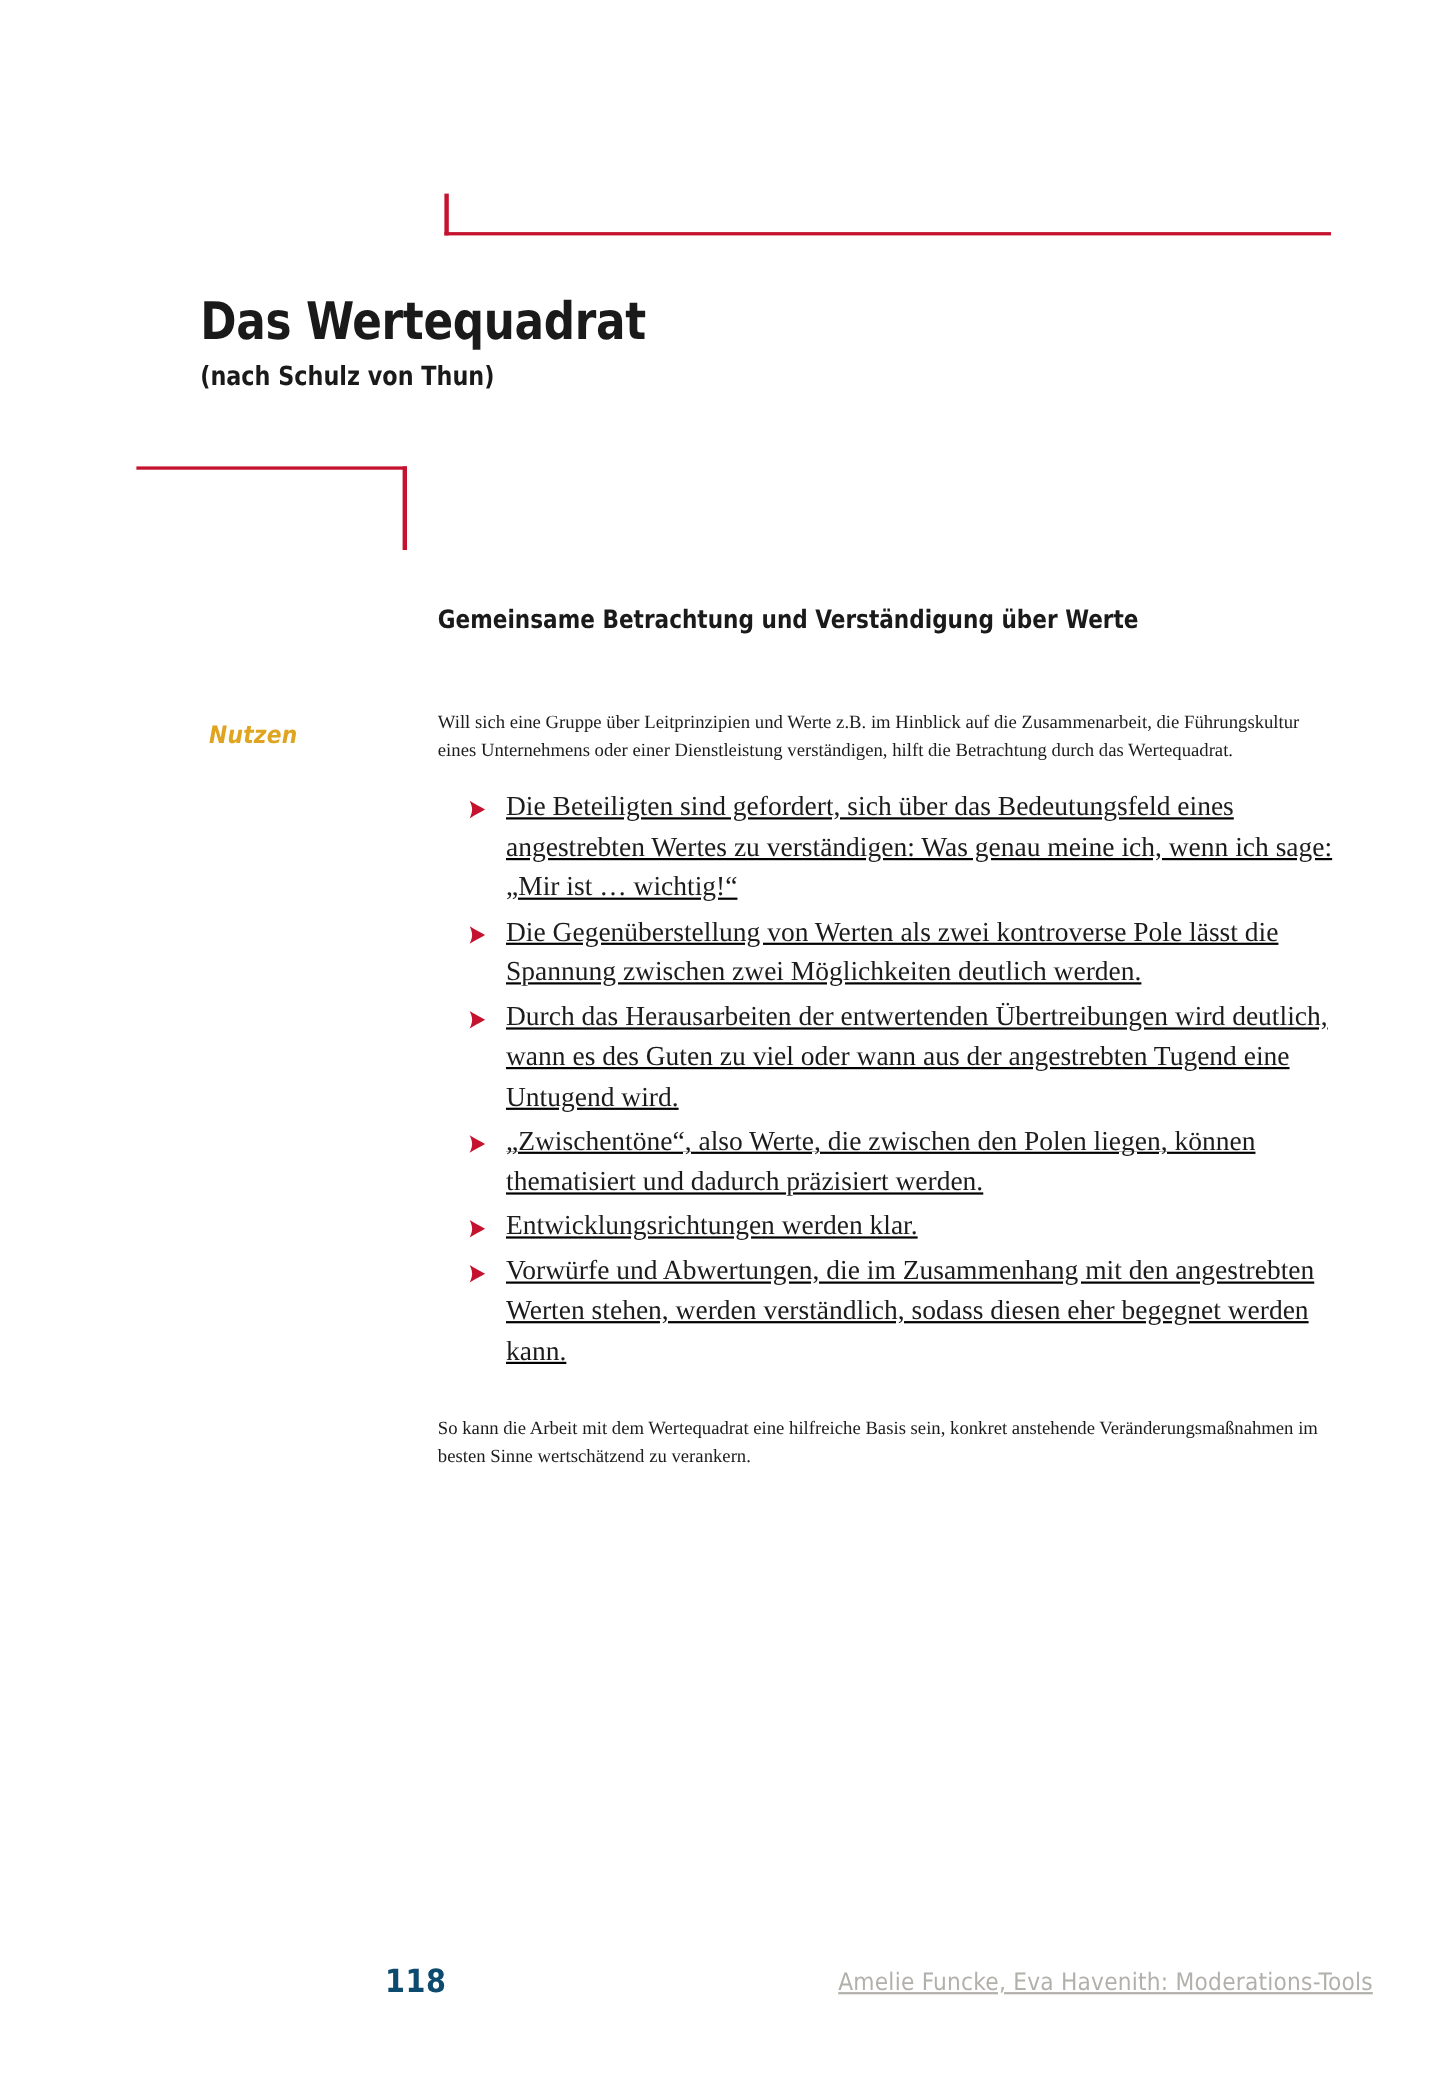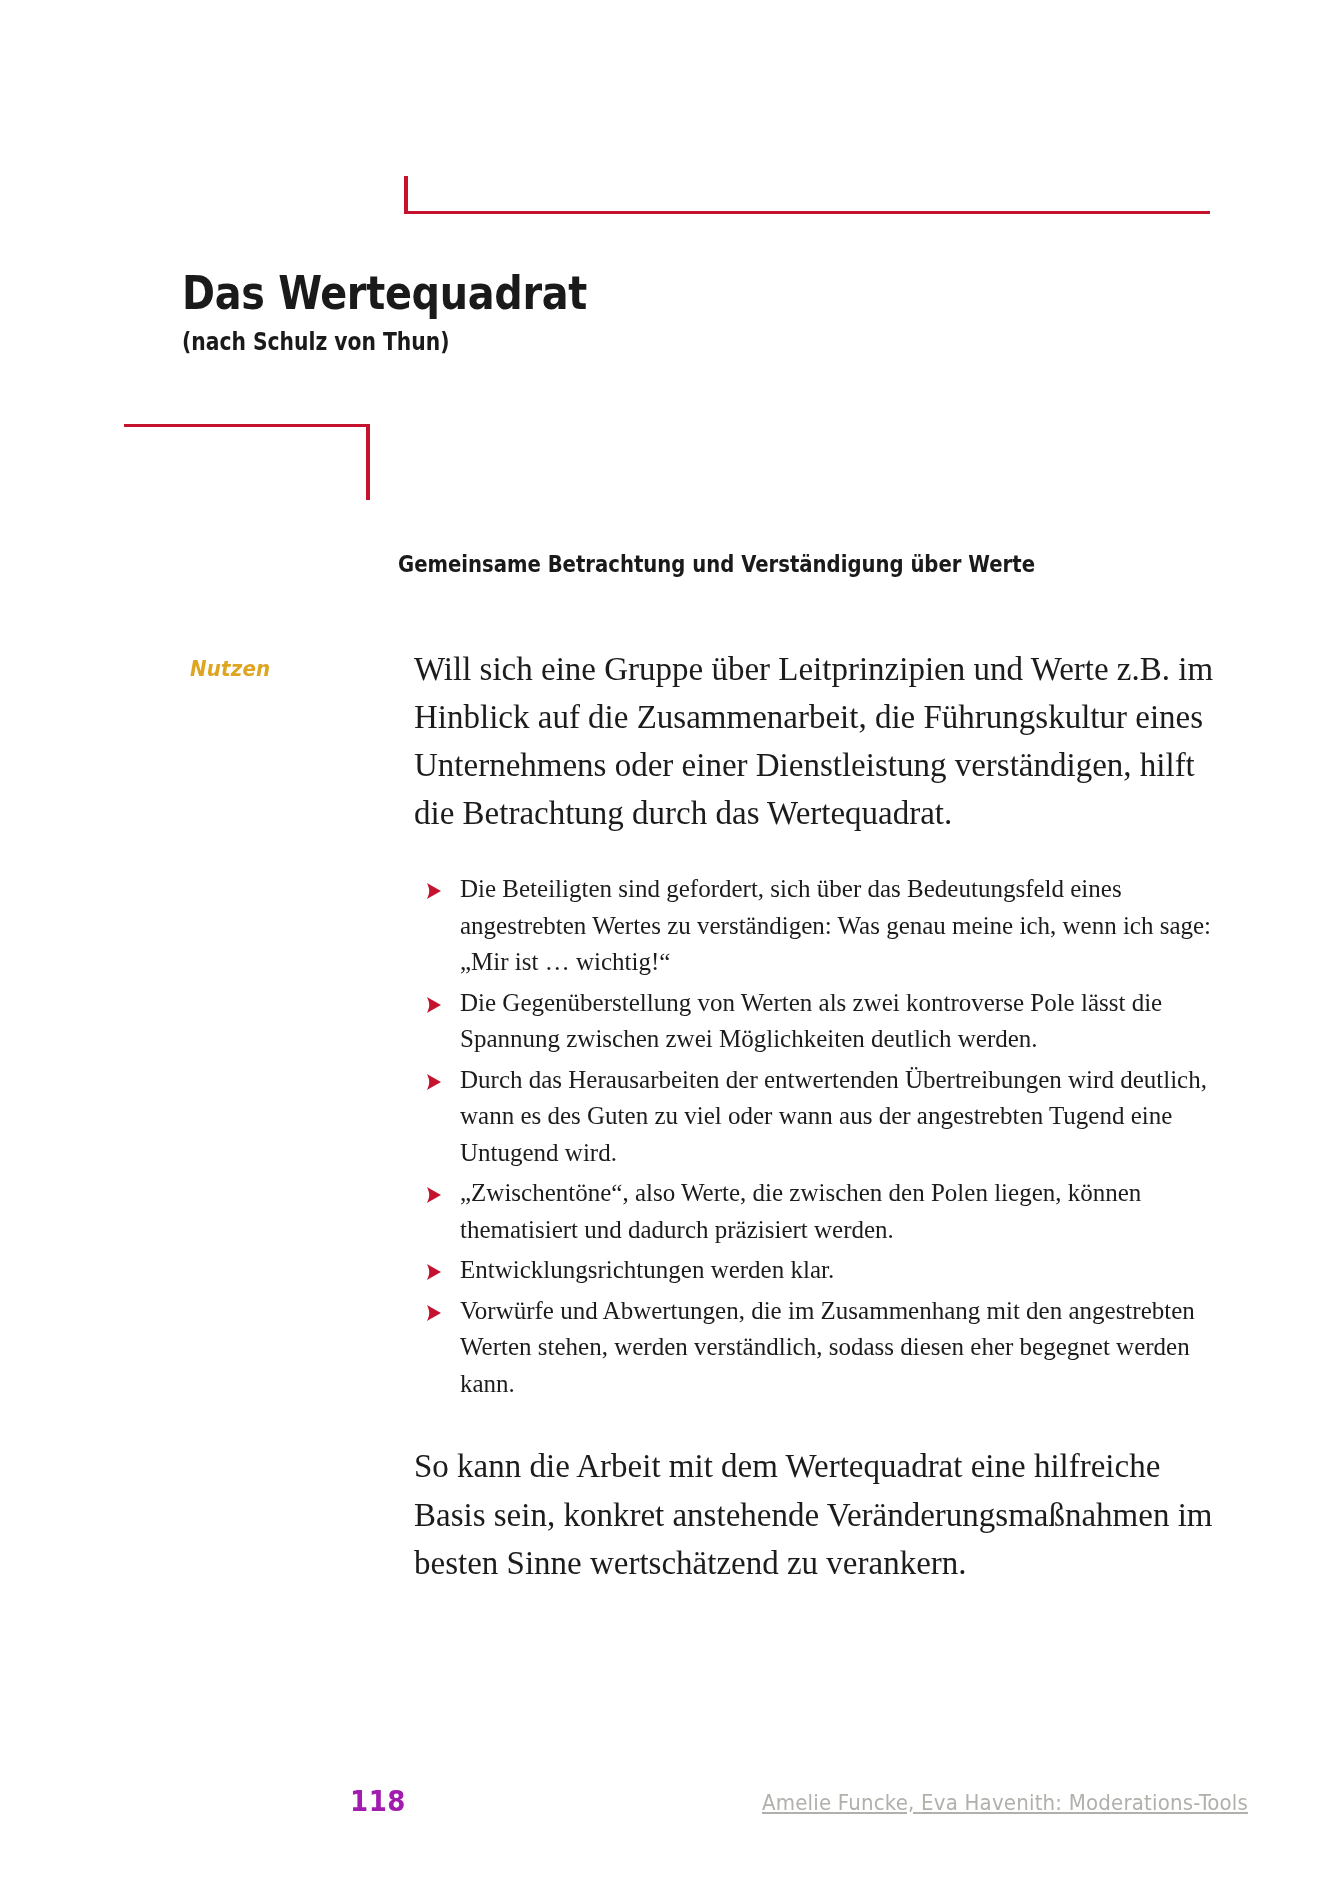--- a/index.html
+++ b/index.html
@@ -114,32 +114,33 @@
     font-family: "DejaVu Sans Condensed", "Liberation Sans Narrow", "Liberation Sans", sans-serif;
     font-weight: 700;
     font-size: 23px;
     line-height: 1.25;
     color: #1a1a1a;
     transform: scaleX(0.95);
     transform-origin: left center;
   }
 
   .para {
-    margin: 16px;
-    font-size: 33px;
+    margin: 0;
+    font-size: 17px;
     line-height: 1.46;
     color: #1c1c1c;
     width: 812px;
   }
 
   .bullets {
     list-style: none;
-    margin: 34px 0 0 0;
+    margin: 22px 0 0 0;
     padding: 0 0 0 28px;
     width: 790px;
+    text-decoration: underline;
   }
   .bullets li {
     position: relative;
     padding-left: 34px;
     margin-bottom: 4px;
     font-size: 25px;
     line-height: 1.46;
     color: #1c1c1c;
   }
   .bullet-icon {
@@ -179,21 +180,21 @@
     top: 1784px;
     height: 40px;
   }
   .page-number {
     position: absolute;
     left: 350px;
     top: 0;
     font-family: "DejaVu Sans Condensed", "Liberation Sans Narrow", "Liberation Sans", sans-serif;
     font-weight: 700;
     font-size: 29px;
-    color: #a21caf;
+    color: #0c4a6e;
     letter-spacing: 0.5px;
   }
   .footer-attribution {
     position: absolute;
     left: 762px;
     top: 6px;
     font-family: "DejaVu Sans Condensed", "Liberation Sans Narrow", "Liberation Sans", sans-serif;
     font-weight: 400;
     font-size: 22px;
     color: #b2b0ab;

